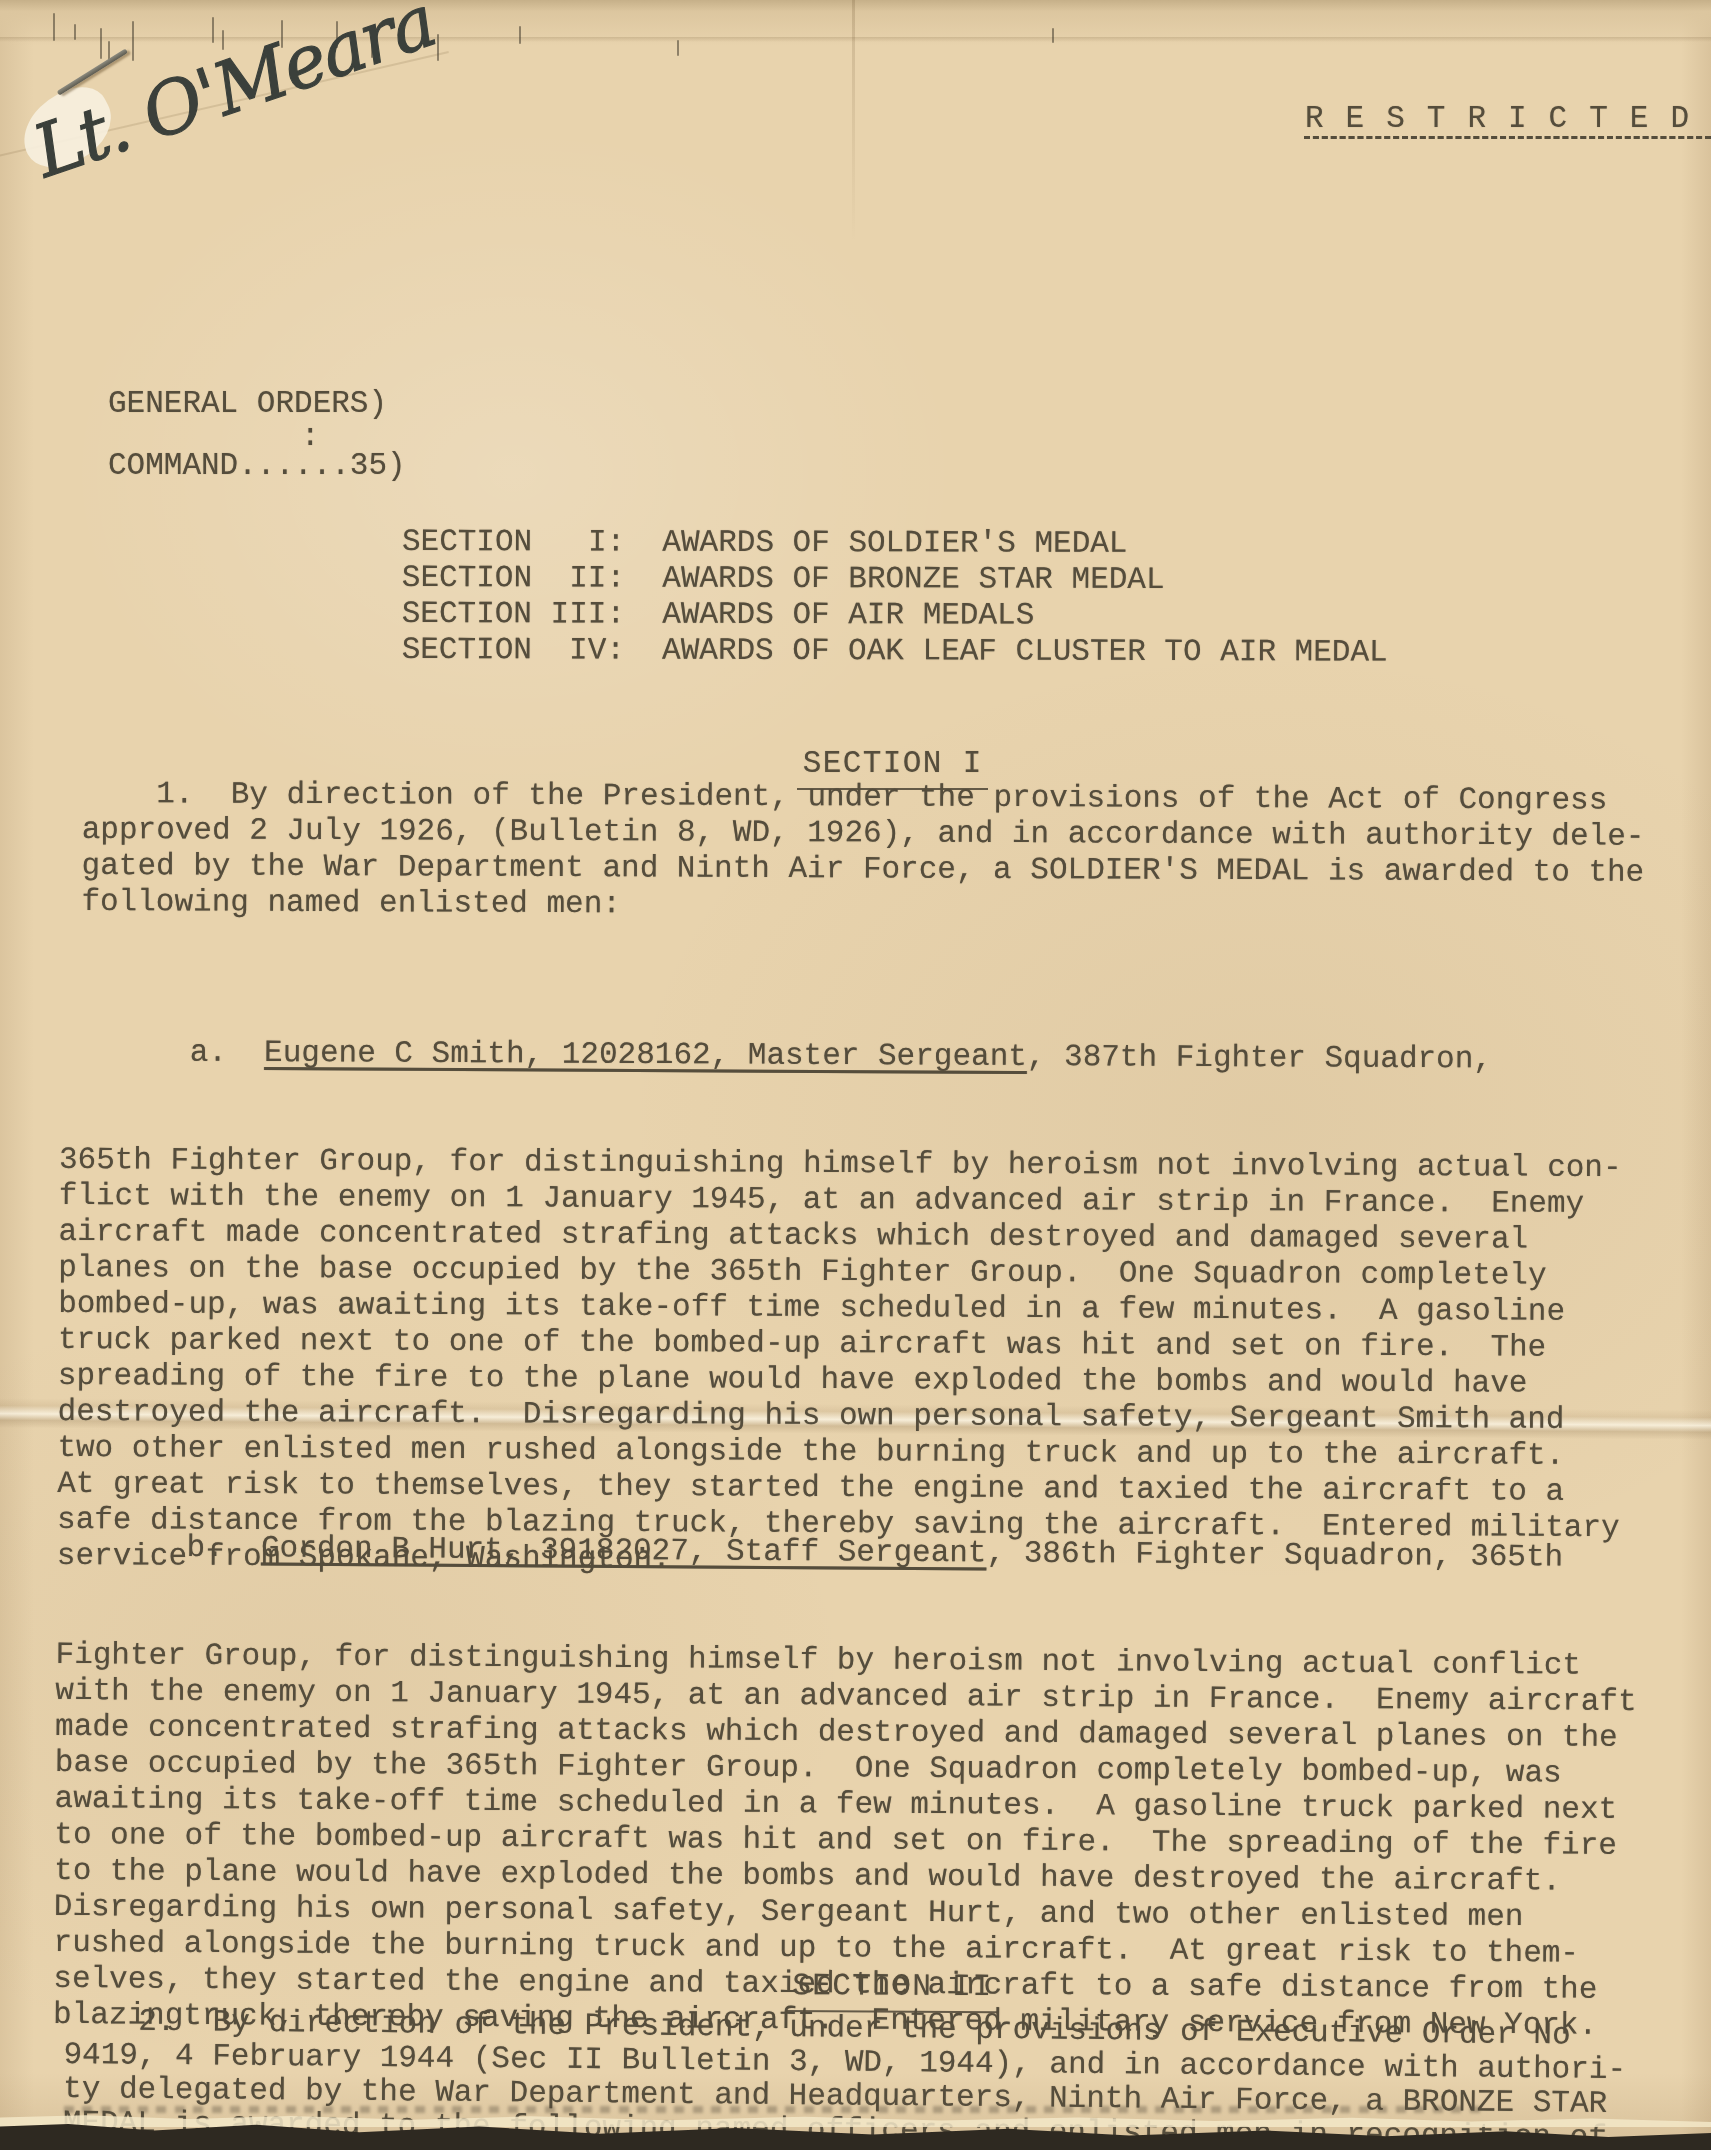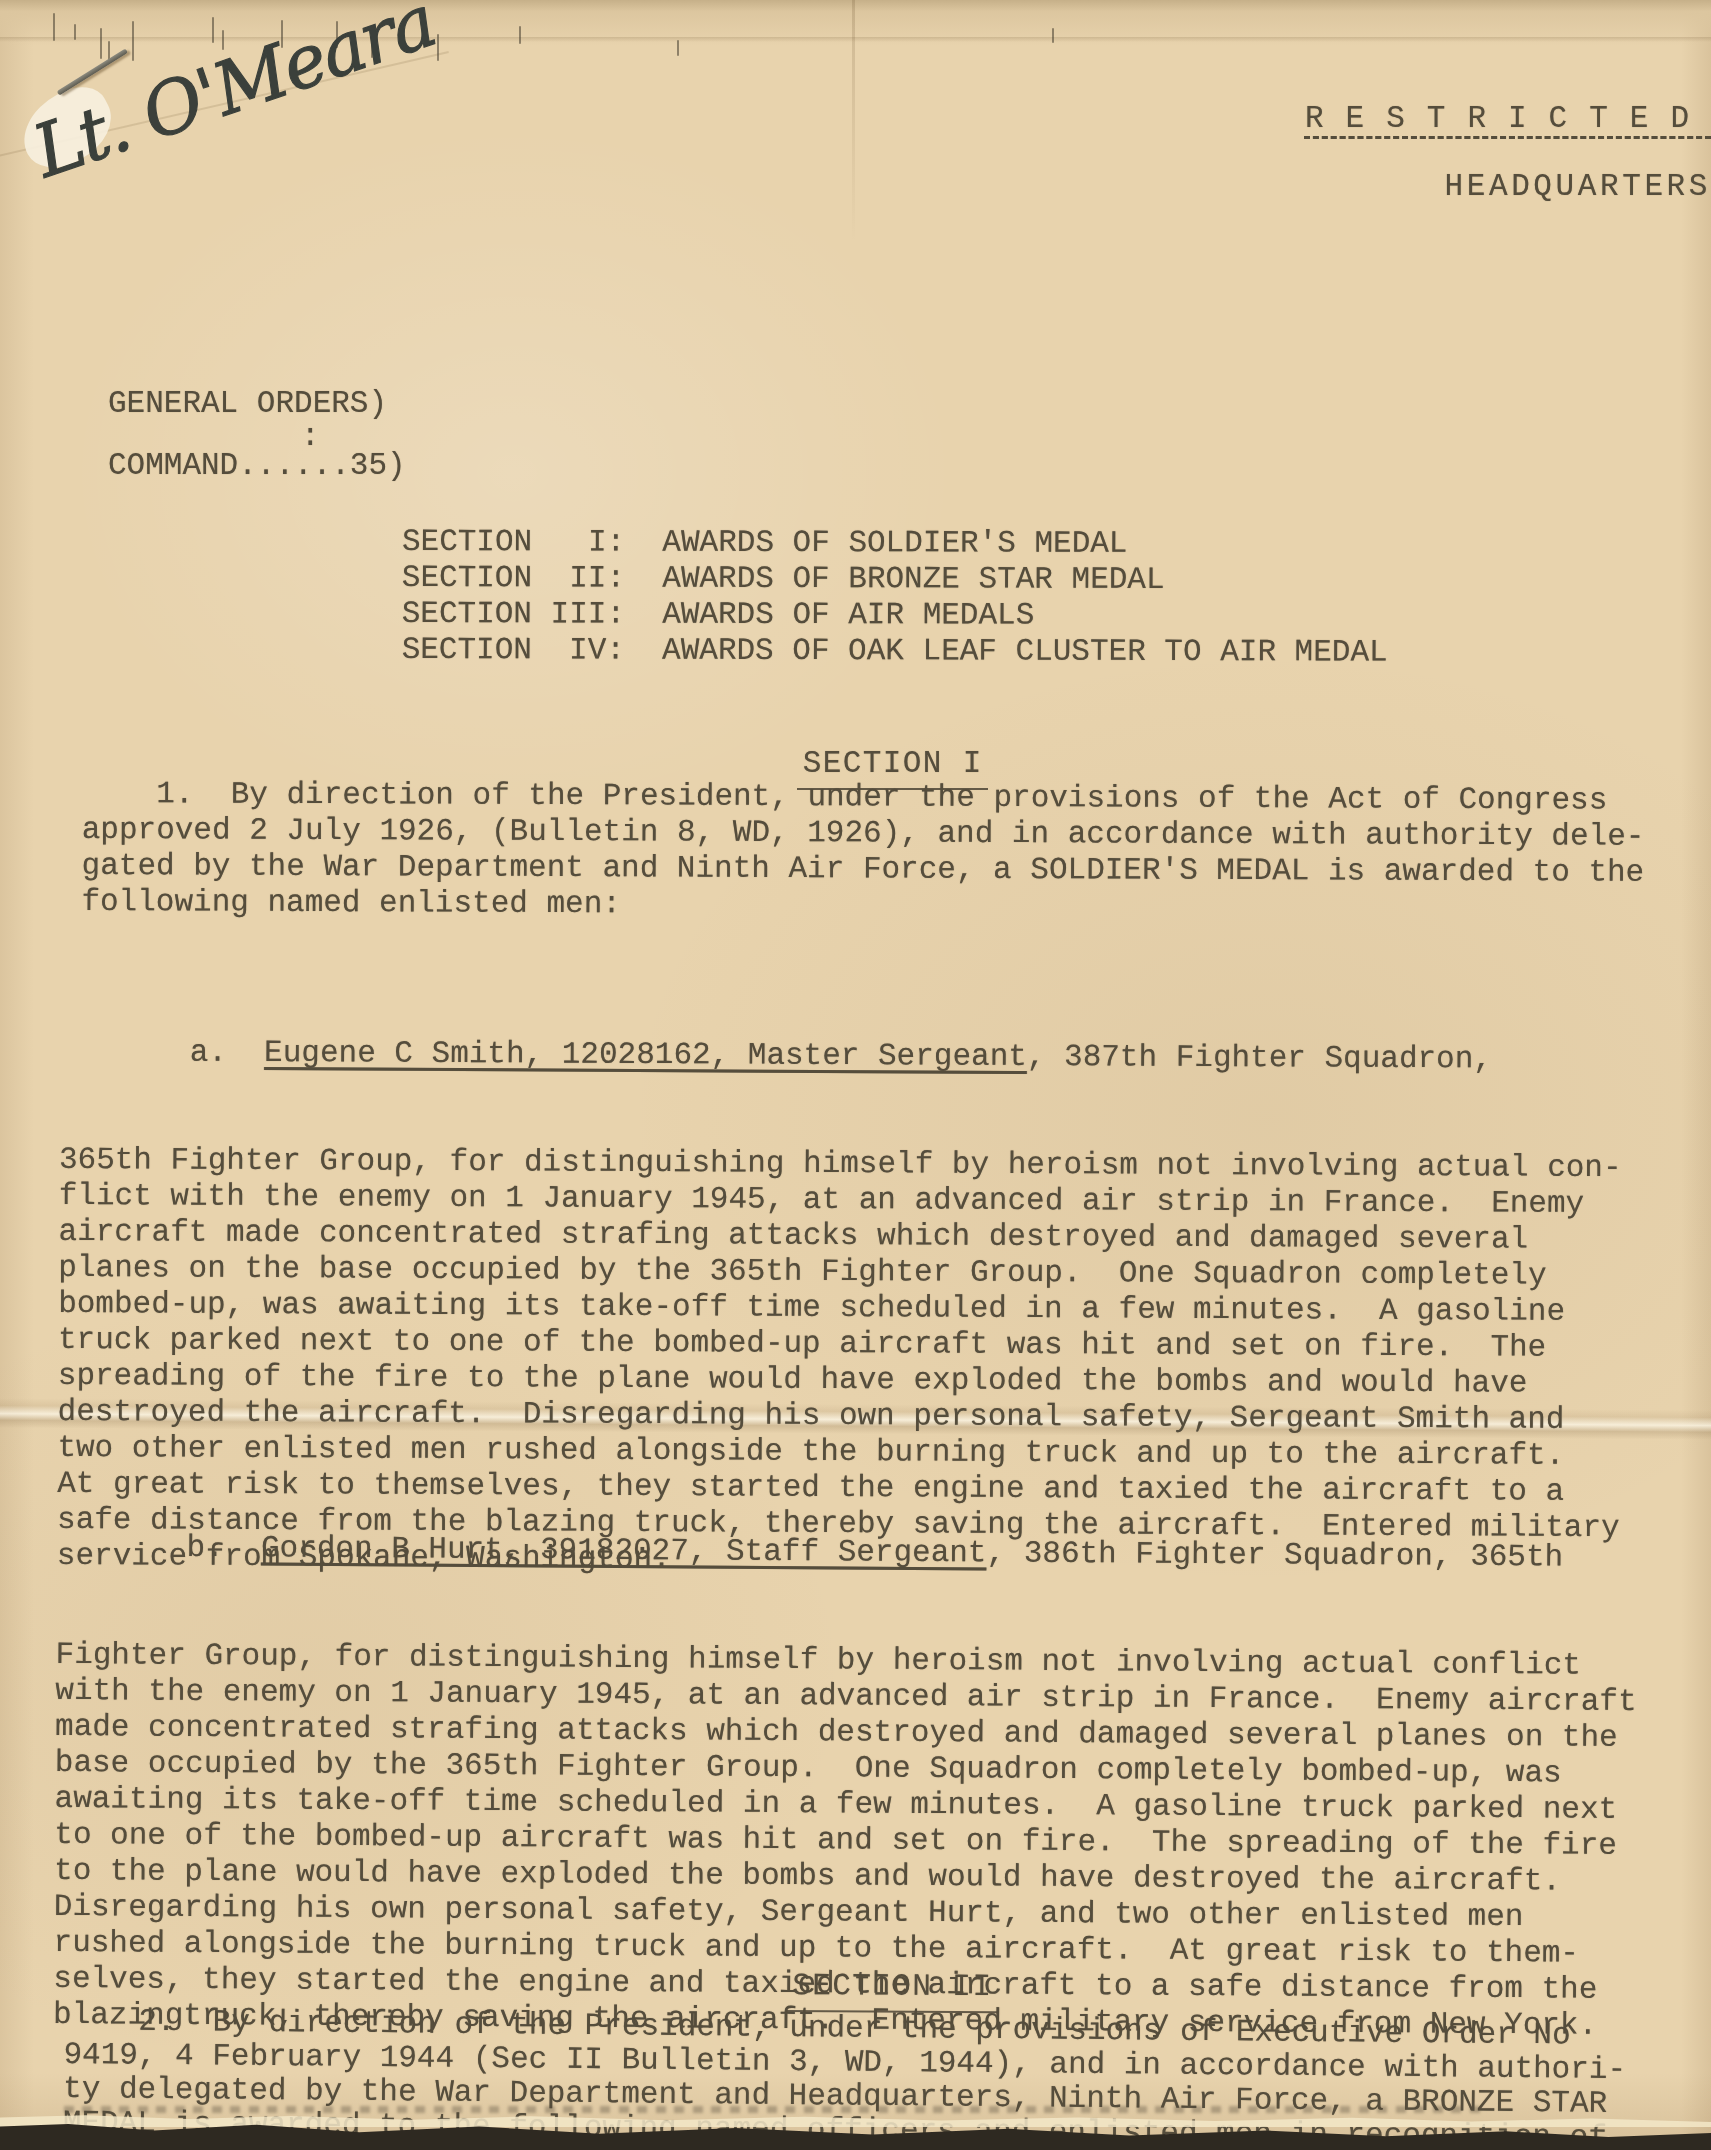--- a/index.html
+++ b/index.html
@@ -75,21 +75,20 @@
     <i style="left:1052px;top:28.4px;height:14.2px"></i>
   </div>
   <div class="tear-blob"></div>
   <div class="staple"></div>
 
   <svg class="handwriting" viewBox="0 0 540 310" width="384" height="220">
     <text x="12" y="242" transform="rotate(-19 12 242)">Lt. O'Meara</text>
   </svg>
 
   <div class="typed center-line restricted" style="top:101px">RESTRICTED</div>
-  <div class="typed center-line hq1" style="top:169px">HEADQUARTERS</div>
 
 
   <div>
     <div class="typed" style="left:108px;top:386px">GENERAL ORDERS)</div>
     <div class="typed" style="left:301px;top:419px">:</div>
     <div class="typed" style="left:108px;top:448px">COMMAND......35)</div>
   </div>
 
   <div class="typed" style="left:402px;top:524px;transform:rotate(0.15deg)"><div>SECTION   I:  AWARDS OF SOLDIER'S MEDAL</div><div>SECTION  II:  AWARDS OF BRONZE STAR MEDAL</div><div>SECTION III:  AWARDS OF AIR MEDALS</div><div>SECTION  IV:  AWARDS OF OAK LEAF CLUSTER TO AIR MEDAL</div></div>
 

